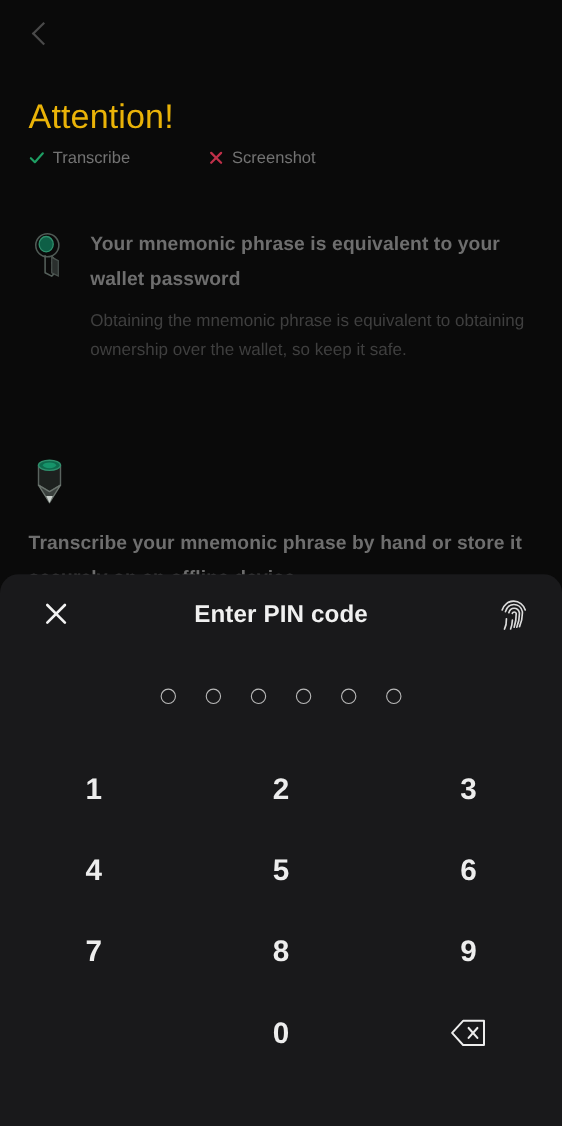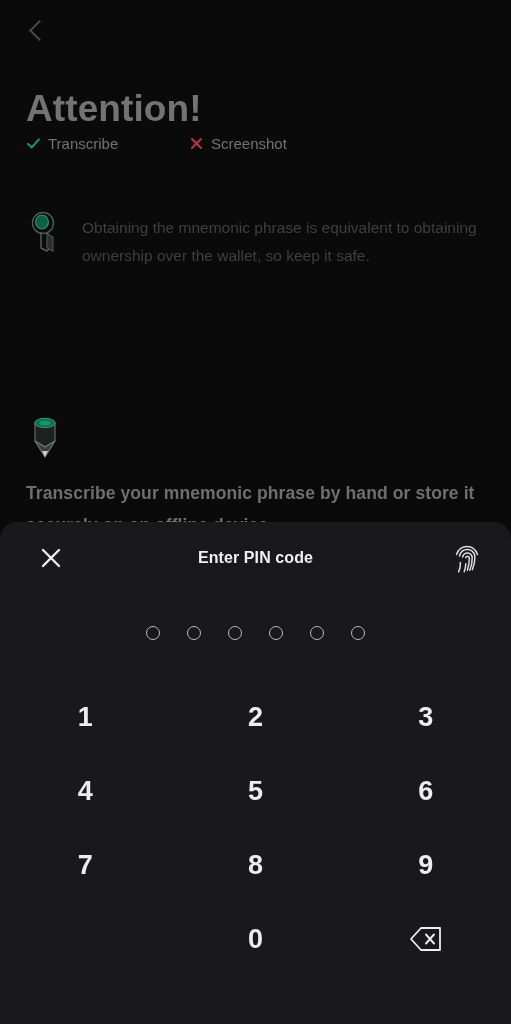--- a/index.html
+++ b/index.html
@@ -17,22 +17,22 @@
   .back-btn {
     position:absolute; left:14px; top:8px;
     width:46px; height:44px;
     display:flex; align-items:center; justify-content:center;
   }
   .chev { width:15px; height:15px; border-left:2.2px solid #4a4a4a; border-bottom:2.2px solid #4a4a4a;
           transform:rotate(45deg); margin-left:4px; }
 
   .title {
     position:absolute; left:26px; top:88px;
-    font-size:37px; font-weight:700; letter-spacing:.1px;
-    color:#737373;
+    font-size:31px; font-weight:400; letter-spacing:.1px;
+    color:#eab308;
   }
 
   .status-row {
     position:absolute; left:26px; top:135px;
     display:flex; align-items:center; gap:0;
   }
   .status-item { display:flex; align-items:center; gap:7px; }
   .status-item.s0 { width:163px; }
   .status-item.s1 { width:152px; }
   .status-label { font-size:15px; color:#737373; white-space:nowrap; }
@@ -56,21 +56,21 @@
   
   .sheet {
     position:absolute; left:0; right:0; top:522px; bottom:0;
     background:#19191b;
     border-radius:17px 17px 0 0;
   }
   .sheet-head {
     position:relative; height:72px;
     display:flex; align-items:center; justify-content:center;
   }
-  .sheet-title { font-size:16px; font-weight:700; color:#f0f0f0; letter-spacing:.1px; }
+  .sheet-title { font-size:22px; font-weight:700; color:#f0f0f0; letter-spacing:.1px; }
   .close-btn {
     position:absolute; left:30px; top:50%; transform:translateY(-50%);
     width:42px; height:42px; display:flex; align-items:center; justify-content:center;
   }
   .fp-btn {
     position:absolute; right:20px; top:50%; transform:translateY(-50%);
     width:48px; height:48px; display:flex; align-items:center; justify-content:center;
   }
 
   .dots {
@@ -127,20 +127,21 @@
     </div>
 
     <div class="info b0">
       <svg class="info-ico" viewBox="0 0 38 46">
         <ellipse cx="17" cy="13" rx="10.5" ry="10.5" fill="none" stroke="#4f5a55" stroke-width="1.4"></ellipse>
         <ellipse cx="16" cy="12" rx="6.4" ry="7" fill="#0e5f46" stroke="#2f8f6c" stroke-width="1.2"></ellipse>
         <path d="M15 22 L15 38 L21 41 L24 38 L21 35 L24 32 L21 29 L24 26 L21 23" fill="none" stroke="#55605b" stroke-width="1.4" stroke-linejoin="round"></path>
         <path d="M21 24 L27 27 L27 41 L21 38 Z" fill="#2a2f2d" stroke="#4a534f" stroke-width="1.1"></path>
       </svg>
       <div class="info-body">
+        <div class="info-head">Your mnemonic phrase is equivalent to your wallet password</div>
         <div class="info-sub">Obtaining the mnemonic phrase is equivalent to obtaining ownership over the wallet, so keep it safe.</div>
       </div>
     </div>
 
     <div class="info b1">
       <svg class="info-ico" viewBox="0 0 38 46">
         <path d="M9 9 L9 27 L19 33 L29 27 L29 9 Z" fill="#1d211f" stroke="#5a635f" stroke-width="1.3"></path>
         <ellipse cx="19" cy="9" rx="10" ry="4.6" fill="#0e6b4d" stroke="#2f8f6c" stroke-width="1.2"></ellipse>
         <ellipse cx="19" cy="9" rx="6" ry="2.6" fill="#16946a"></ellipse>
         <path d="M9 27 L19 43 L29 27 L19 33 Z" fill="#3a403d" stroke="#6c756f" stroke-width="1.2" stroke-linejoin="round"></path>

